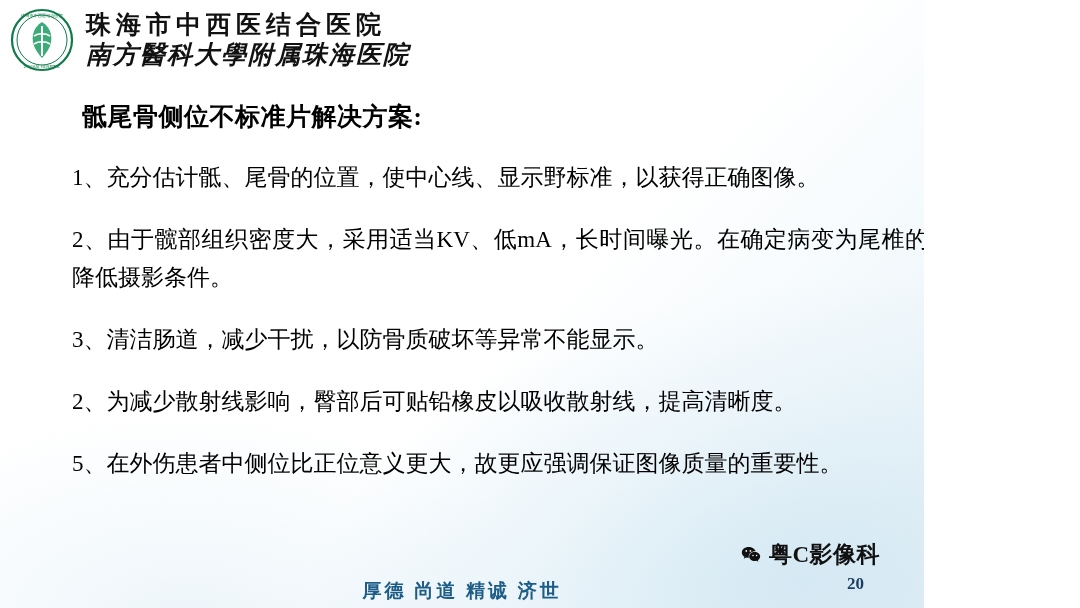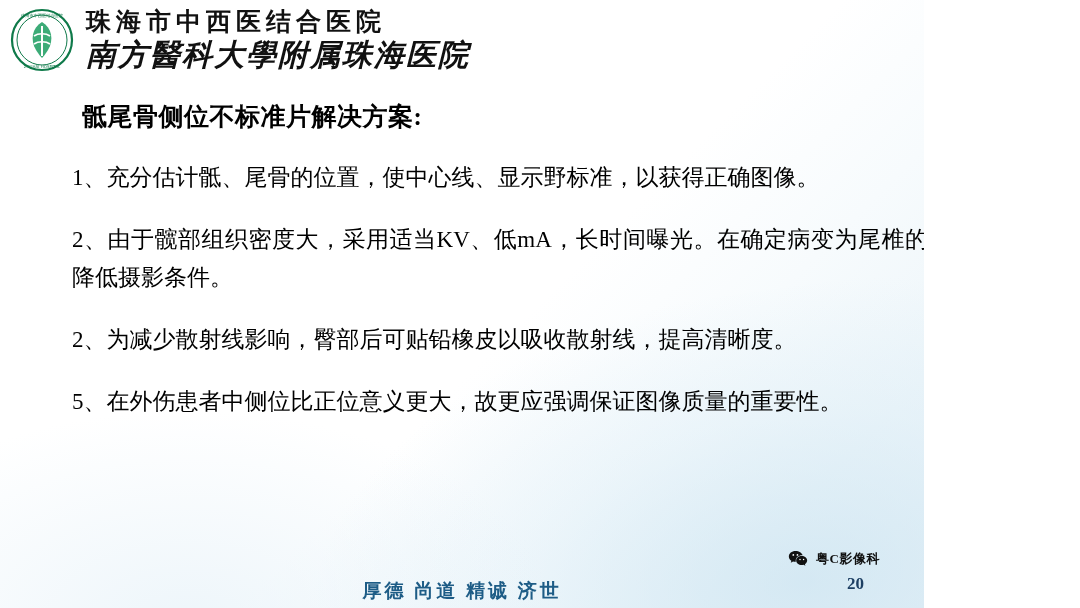--- a/index.html
+++ b/index.html
@@ -64,21 +64,21 @@
   .org-line1 {
     font-family: "Liberation Serif", "DejaVu Serif", serif;
     font-size: 25px;
     font-weight: bold;
     letter-spacing: 5px;
     color: #111111;
     white-space: nowrap;
   }
   .org-line2 {
     font-family: "Liberation Serif", "DejaVu Serif", serif;
-    font-size: 30px;
+    font-size: 25px;
     font-weight: bold;
     letter-spacing: 2px;
     color: #111111;
     white-space: nowrap;
     margin-top: 4px;
     font-style: italic;
   }
 
   
   .content {
@@ -129,21 +129,21 @@
     display: flex;
     align-items: center;
     gap: 7px;
     color: #0a0a0a;
   }
   .wechat-badge .wx-icon {
     width: 22px;
     height: 22px;
   }
   .wechat-badge .wx-text {
-    font-size: 13px;
+    font-size: 23px;
     font-weight: bold;
     letter-spacing: 0.5px;
     color: #111111;
   }
 </style>
 </head>
 <body>
 
 <div class="slide">
   <div class="wash"></div>
@@ -165,20 +165,21 @@
     <div class="org-names">
       <div class="org-line1">珠海市中西医结合医院</div>
       <div class="org-line2">南方醫科大學附属珠海医院</div>
     </div>
   </div>
 
   <div class="content">
     <div class="title">骶尾骨侧位不标准片解决方案:</div>
     <p class="para">1、充分估计骶、尾骨的位置，使中心线、显示野标准，以获得正确图像。</p>
     <p class="para">2、由于髋部组织密度大，采用适当KV、低mA，长时间曝光。在确定病变为尾椎的情况下可降低摄影条件。</p>
+    <p class="para">3、清洁肠道，减少干扰，以防骨质破坏等异常不能显示。</p>
     <p class="para">2、为减少散射线影响，臀部后可贴铅橡皮以吸收散射线，提高清晰度。</p>
     <p class="para">5、在外伤患者中侧位比正位意义更大，故更应强调保证图像质量的重要性。</p>
   </div>
 
   <div class="footer-motto">厚德 尚道 精诚 济世</div>
   <div class="page-number">20</div>
   <div class="wechat-badge">
     <span class="wx-icon">
       <svg width="22" height="22" viewBox="0 0 24 24" xmlns="http://www.w3.org/2000/svg">
         <path d="M9.2 3.2C5.2 3.2 2 5.9 2 9.2c0 1.9 1.1 3.6 2.8 4.7L4.1 16l2.5-1.3c.8.2 1.7.4 2.6.4h.5c-.1-.4-.2-.9-.2-1.3 0-3.2 3.1-5.8 7-5.8h.6C16.4 5.3 13.2 3.2 9.2 3.2z" fill="#111111"></path>

